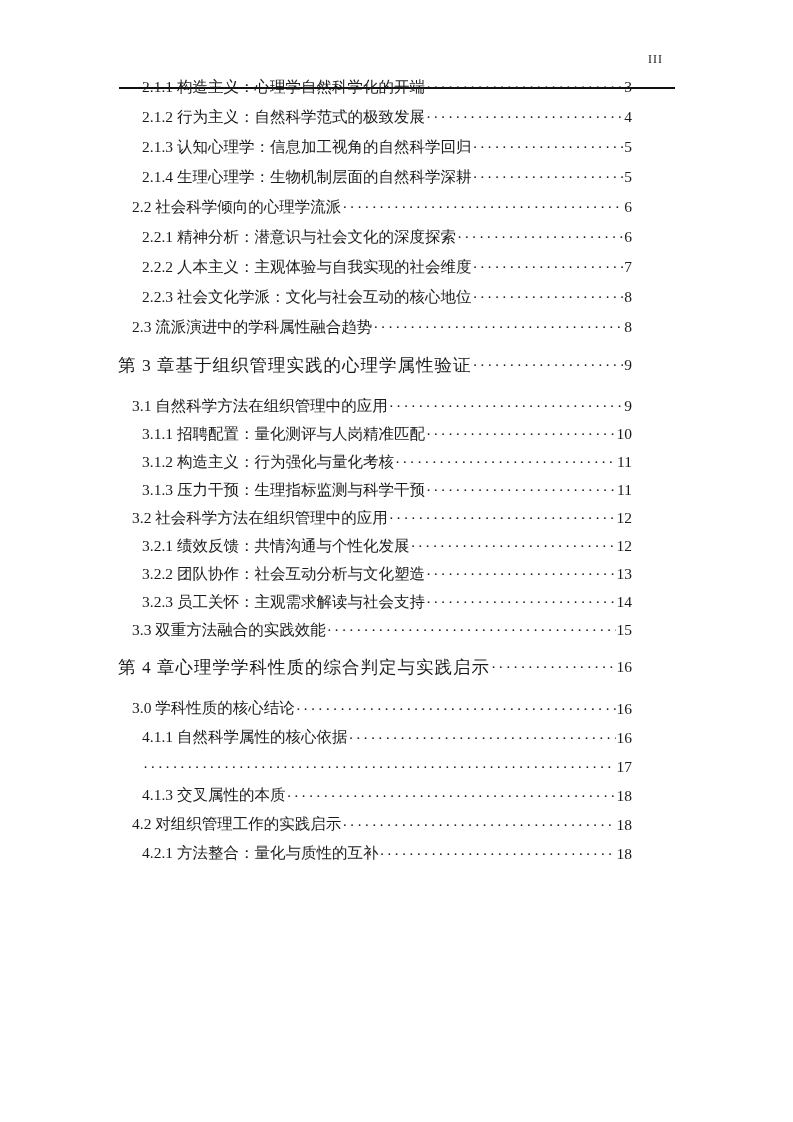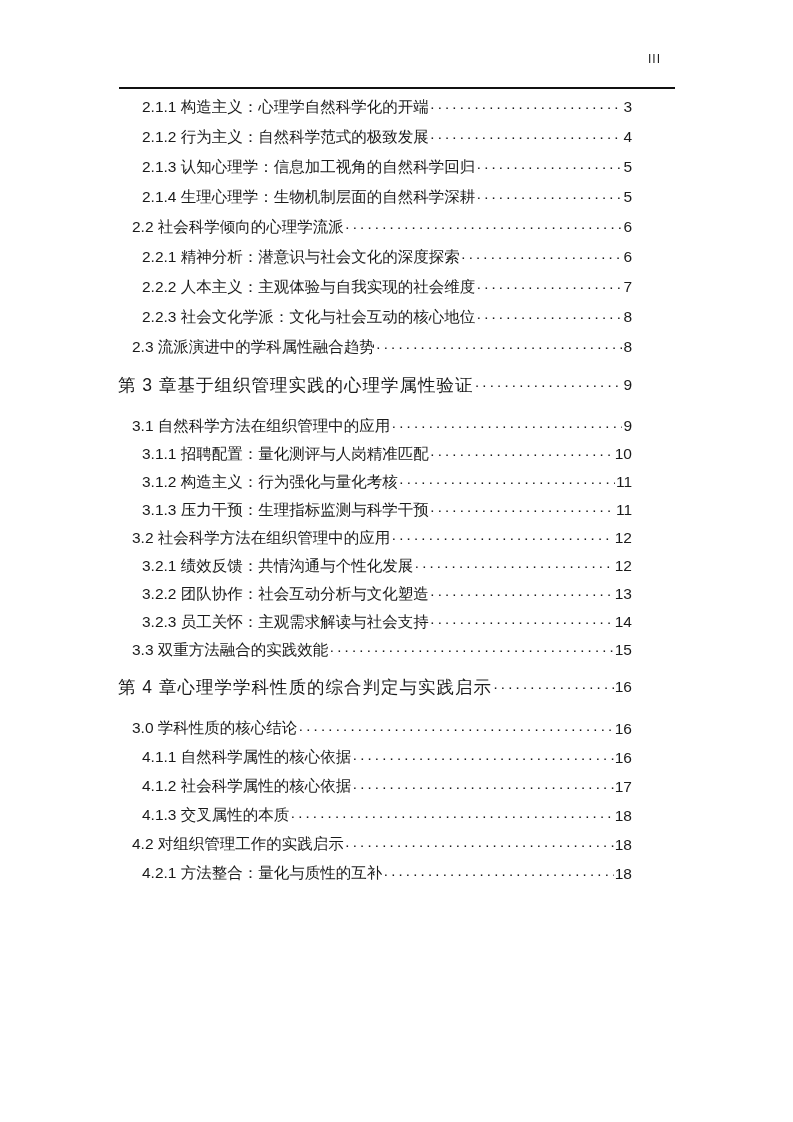--- a/index.html
+++ b/index.html
@@ -5,21 +5,21 @@
   html, body {
     margin: 0;
     padding: 0;
     background: #ffffff;
   }
   .page {
     position: relative;
     width: 793px;
     height: 1122px;
     background: #ffffff;
-    font-family: Liberation Sans, sans-serif;
+    font-family: Liberation Serif, serif;
     color: #1a1a1a;
     overflow: hidden;
   }
   .page-number {
     position: absolute;
     top: 52px;
     left: 648px;
     font-size: 12px;
     letter-spacing: 1px;
     color: #1a1a1a;
@@ -27,21 +27,21 @@
   .header-rule {
     position: absolute;
     top: 87px;
     left: 119px;
     width: 556px;
     height: 0;
     border-top: 2px solid #111111;
   }
   .toc {
     position: absolute;
-    top: 92px;
+    top: 72px;
     left: 118px;
     width: 514px;
   }
   .row {
     display: flex;
     align-items: center;
     height: 30px;
     font-size: 15.5px;
     white-space: nowrap;
   }
@@ -185,21 +185,20 @@
         <span class="label">3.0 学科性质的核心结论</span>
         <span class="dots">············································································································································</span>
         <span class="pnum">16</span>
       </div>
       <div class="row l3">
         <span class="label">4.1.1 自然科学属性的核心依据</span>
         <span class="dots">············································································································································</span>
         <span class="pnum">16</span>
       </div>
       <div class="row l3">
-        <span class="label">4.1.2 社会科学属性的核心依据</span>
         <span class="dots">············································································································································</span>
         <span class="pnum">17</span>
       </div>
       <div class="row l3">
         <span class="label">4.1.3 交叉属性的本质</span>
         <span class="dots">············································································································································</span>
         <span class="pnum">18</span>
       </div>
       <div class="row l2">
         <span class="label">4.2 对组织管理工作的实践启示</span>

